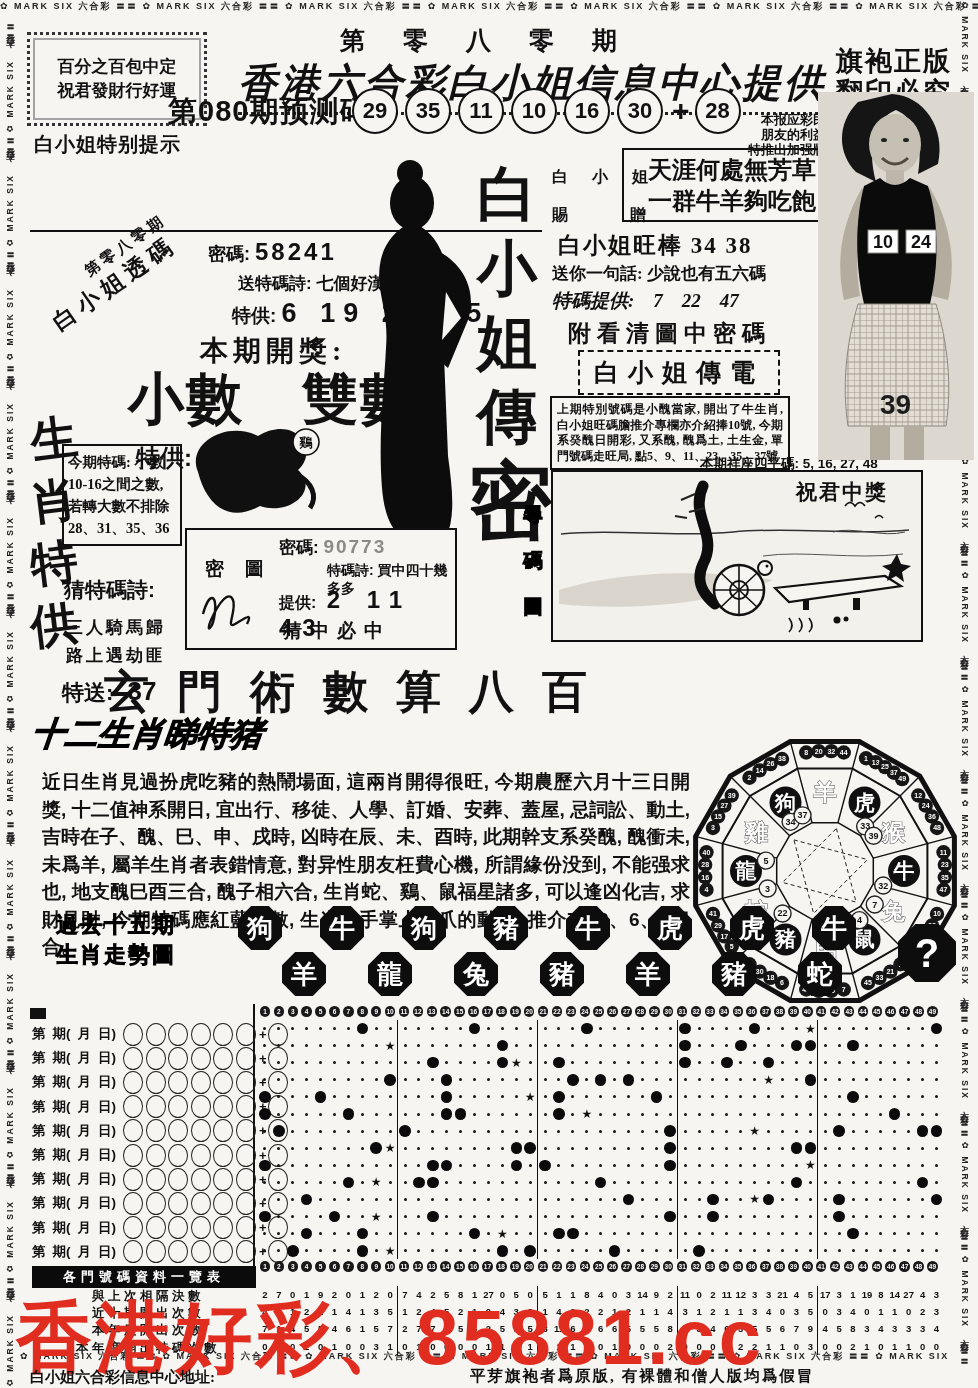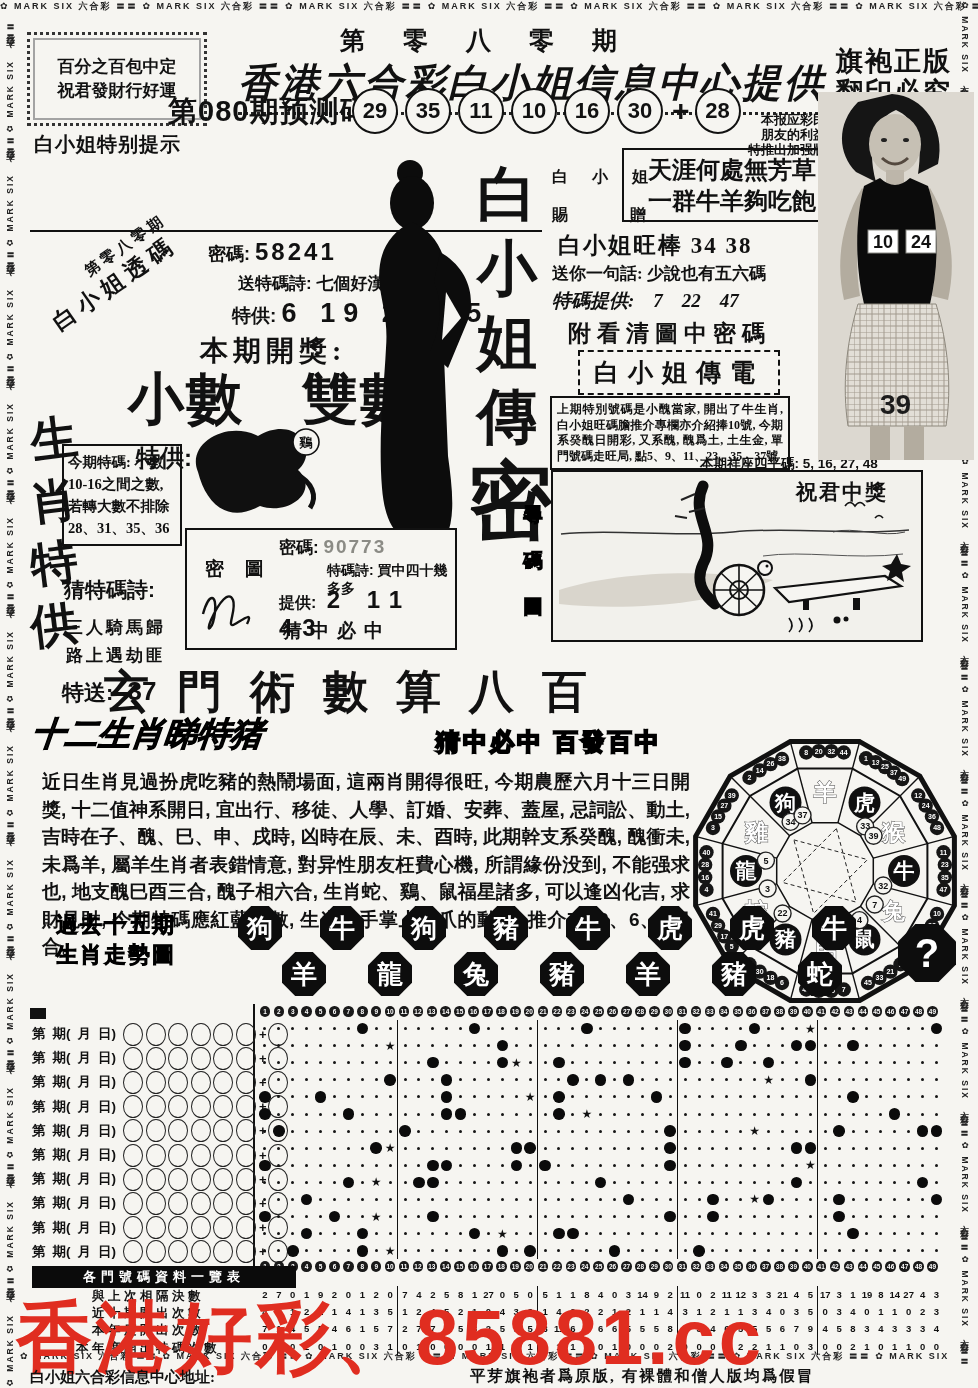--- a/index.html
+++ b/index.html
@@ -108,21 +108,21 @@
   .grid-headers{position:absolute;left:258px;display:flex;}
   .colhead{width:13.92px;display:flex;justify-content:center;}
   .colhead i{width:10.5px;height:10.5px;background:#1a1a1a;color:#fff;border-radius:50%;
         font-size:6.5px;font-style:normal;font-weight:700;display:flex;align-items:center;justify-content:center;}
   .grid-row{display:flex;height:17.1px;}
   .cellx{width:13.92px;height:17.1px;position:relative;display:flex;align-items:center;justify-content:center;}
   .cellx.sep{border-right:1.8px solid #111;}
   .cellx.dot::after{content:"";width:3px;height:3px;border-radius:50%;background:#151515;}
   .cellx.big::after{content:"";width:11.5px;height:11.5px;border-radius:50%;background:#0b0b0b;}
   .cellx.star{font-size:12px;line-height:1;}
-  .banner{left:32px;top:1266px;width:264px;background:#0b0b0b;color:#fff;font-size:13px;font-weight:800;
+  .banner{left:32px;top:1266px;width:224px;background:#0b0b0b;color:#fff;font-size:13px;font-weight:800;
         text-align:center;letter-spacing:5px;padding:2px 0;}
   .stat-labels{left:48px;top:1288px;font-size:12.5px;font-weight:800;letter-spacing:3.5px;line-height:17.2px;
         text-align:center;width:200px;}
   .stats-grid{left:258px;top:1286px;}
   .stats-row{display:flex;height:17.2px;}
   .scell{width:13.92px;text-align:center;font-size:9.5px;font-weight:800;line-height:17px;}
   .scell.sep{border-right:1.8px solid #111;}
   
   .watermark{left:16px;top:1288px;font-size:76px;font-weight:900;white-space:nowrap;letter-spacing:4px;
         color:rgba(224,45,32,0.88);z-index:30;transform:scaleY(1.02);}
@@ -328,21 +328,20 @@
       </pattern>
     </defs>
     <path d="M40,212 C28,252 24,294 30,334 L128,334 C134,294 130,252 118,212 Z" fill="url(#plaid)" stroke="#8d887d"></path>
     <text x="62" y="322" font-size="28" font-weight="bold" fill="#1c1c1c" id="photo-skirt-num">39</text>
     <rect x="52" y="334" width="20" height="34" fill="#b3ac9f"></rect>
       <rect x="86" y="334" width="20" height="34" fill="#b3ac9f"></rect>
   </svg>
 
   <div class="abs big-band serif">玄門術數算八百</div>
   <div class="abs sub-band serif">十二生肖睇特猪</div>
-  <div class="abs slogan-band">猜中必中 百發百中</div>
   <div class="abs zodiac-para">近日生肖見過扮虎吃豬的熱鬧場面, 這兩肖開得很旺, 今期農歷六月十三日開獎, 十二值神系開日, 宜出行、移徒、人學、訂婚、安葬、蓋屋, 忌詞訟、動土, 吉時在子、醜、巳、申、戌時, 凶時在辰、未、酉時, 此期幹支系癸醜, 醜衝未, 未爲羊, 屬羊生肖者表錯情意, 對异性朋友枉費心機, 所謂緣份没到, 不能强求也, 地支醜巳酉三合, 醜子相六合, 生肖蛇、鷄、鼠福星諸多, 可以逢凶化吉, 求財見財, 今期特碼應紅藍之數, 生肖主手掌上有爪的動物, 推介7、2、6、8組合。</div>
 
   <svg class="abs" style="left:686px;top:732px;" width="278" height="278" id="wheel-svg">
       <polygon points="173.7,9.6 233.8,44.2 268.4,104.3 268.4,173.7 233.8,233.8 173.7,268.4 104.3,268.4 44.2,233.8 9.6,173.7 9.6,104.3 44.2,44.2 104.3,9.6" fill="none" stroke="#111" stroke-width="5"></polygon>
       <polygon points="166.4,36.6 214.0,64.0 241.4,111.6 241.4,166.4 214.0,214.0 166.4,241.4 111.6,241.4 64.0,214.0 36.6,166.4 36.6,111.6 64.0,64.0 111.6,36.6" fill="none" stroke="#111" stroke-width="2"></polygon>
       <polygon points="151.9,90.7 174.4,103.6 187.3,126.1 187.3,151.9 174.4,174.4 151.9,187.3 126.1,187.3 103.6,174.4 90.7,151.9 90.7,126.1 103.6,103.6 126.1,90.7" fill="none" stroke="#111" stroke-width="1.5"></polygon>
       <line x1="151.94095225512604" y1="90.70370868554659" x2="173.6817520437378" y2="9.565939277264846" stroke="#111" stroke-width="1.4"></line>
       <line x1="174.35533905932738" y1="103.64466094067262" x2="233.7523086789974" y2="44.247691321002634" stroke="#111" stroke-width="1.4"></line>
       <line x1="187.2962913144534" y1="126.05904774487396" x2="268.4340607227351" y2="104.31824795626221" stroke="#111" stroke-width="1.4"></line>
       <line x1="187.2962913144534" y1="151.94095225512604" x2="268.4340607227351" y2="173.6817520437378" stroke="#111" stroke-width="1.4"></line>

